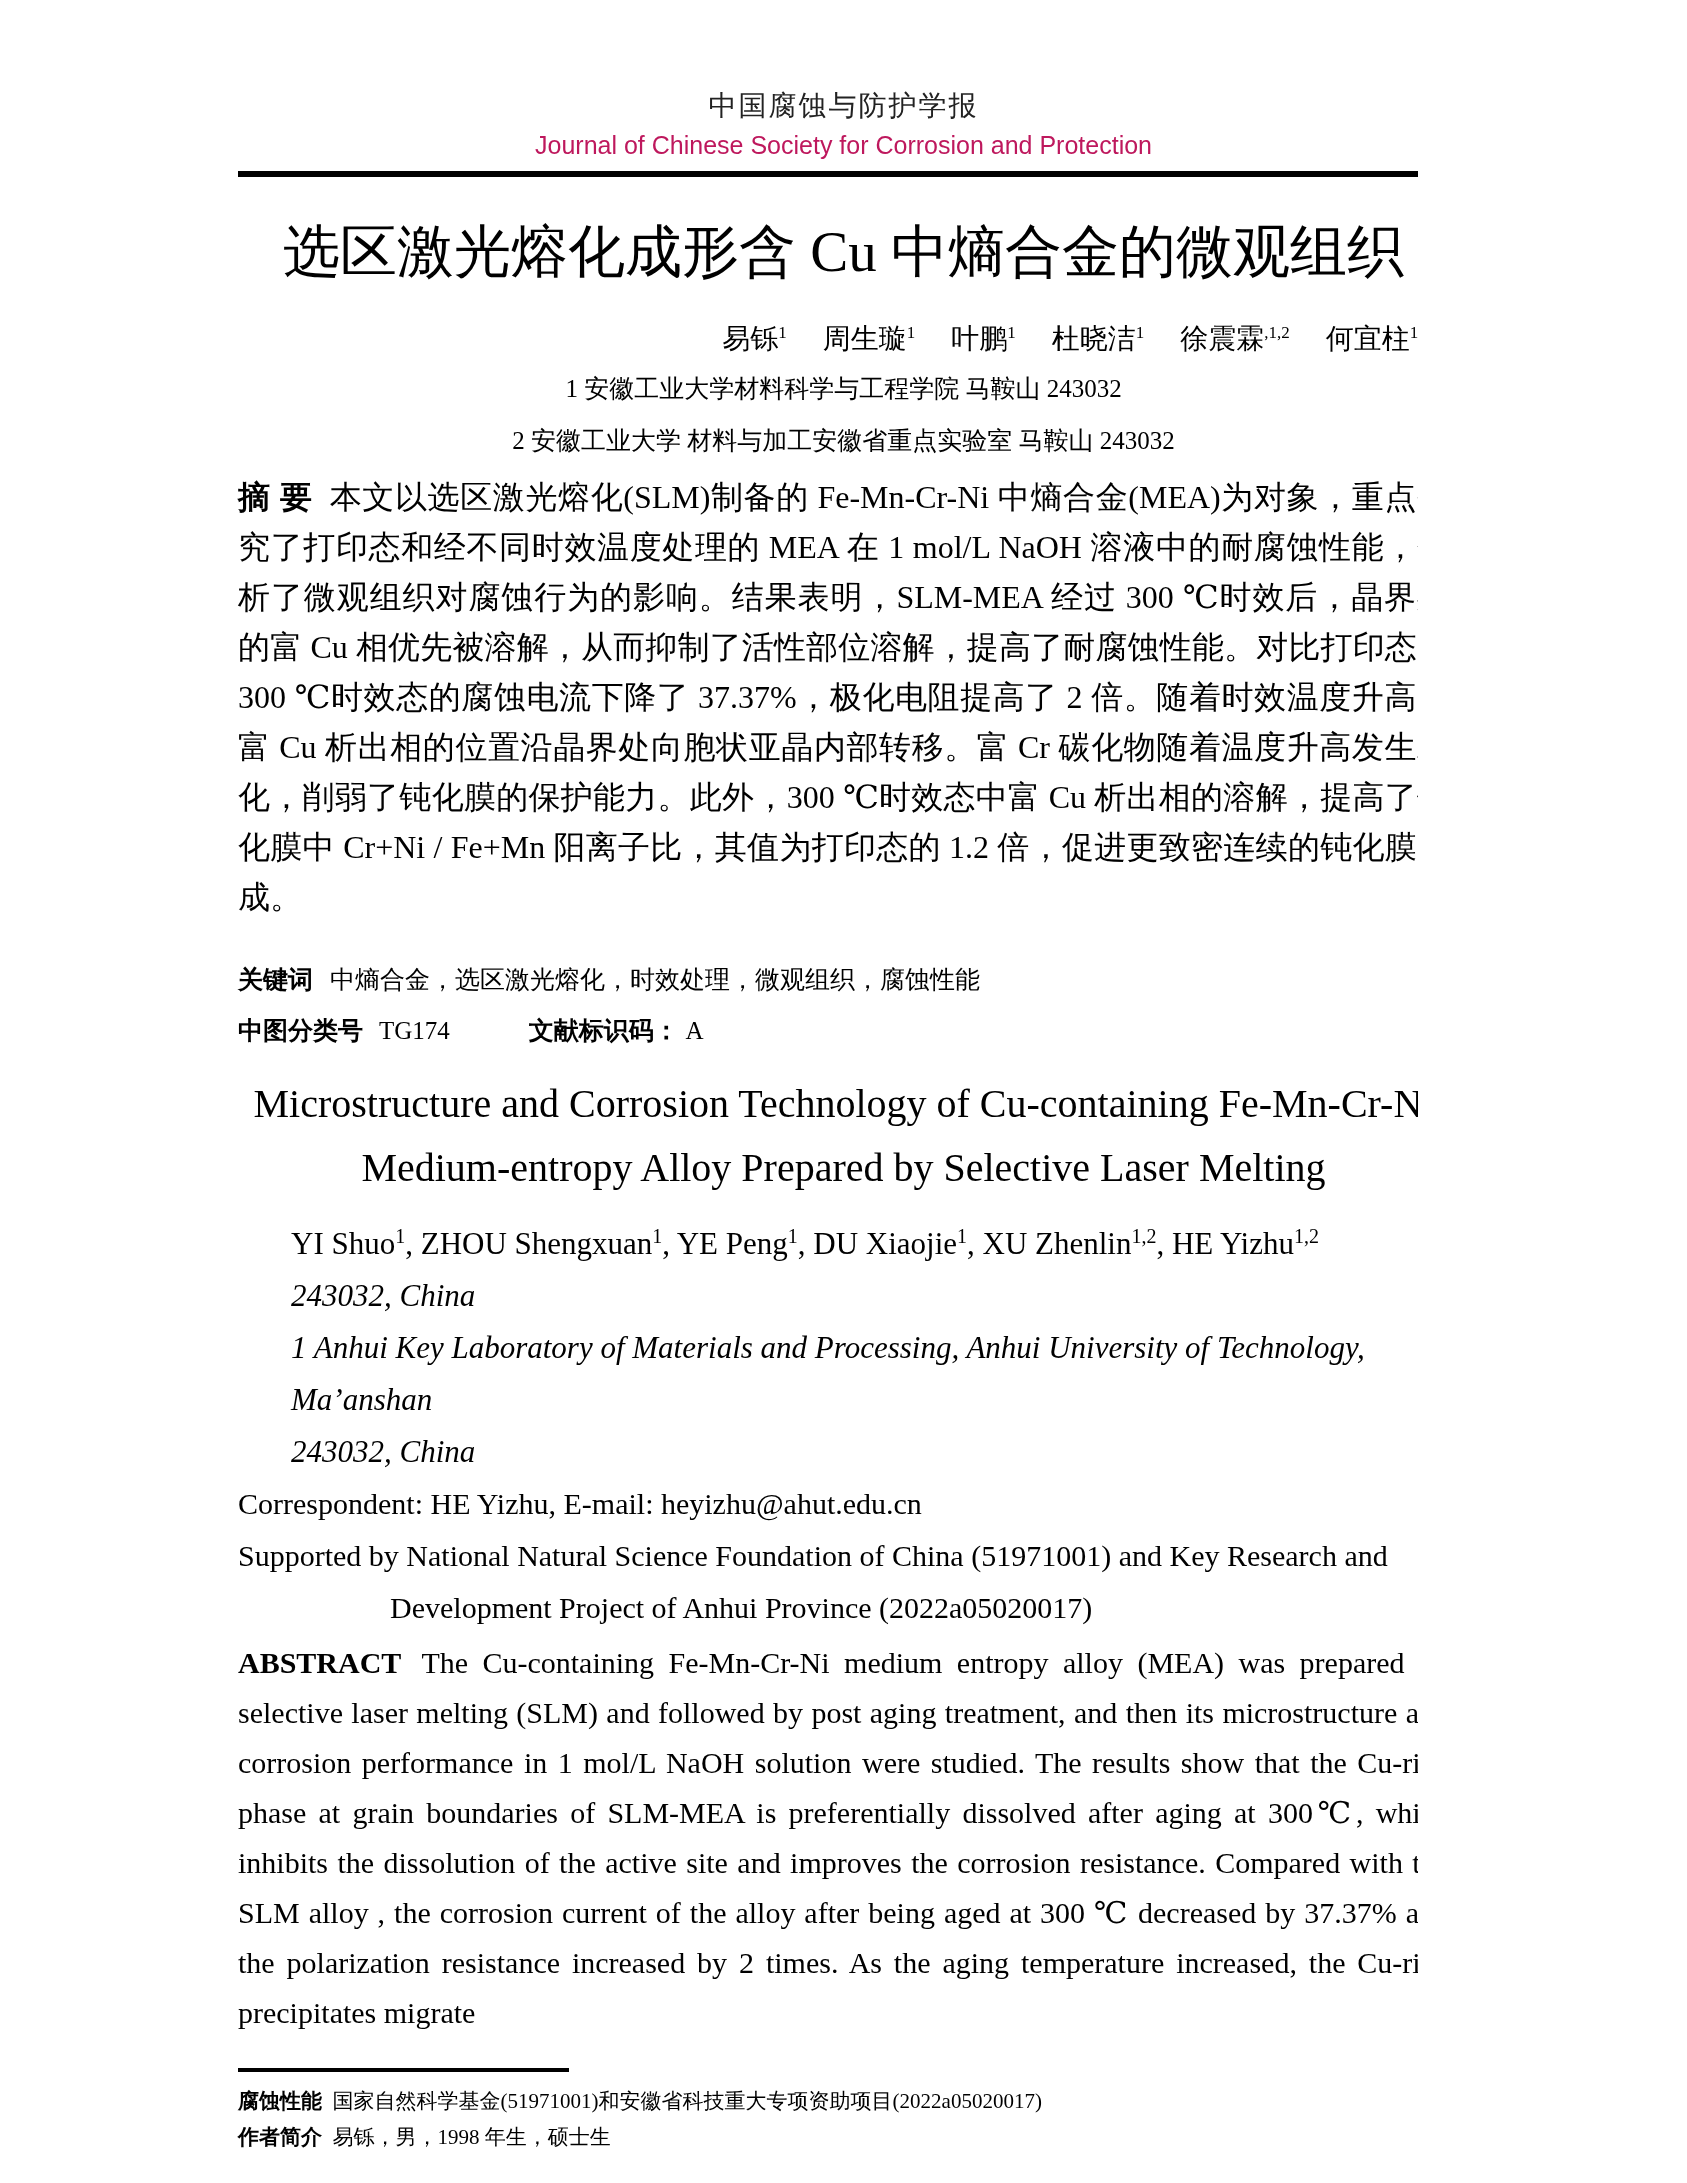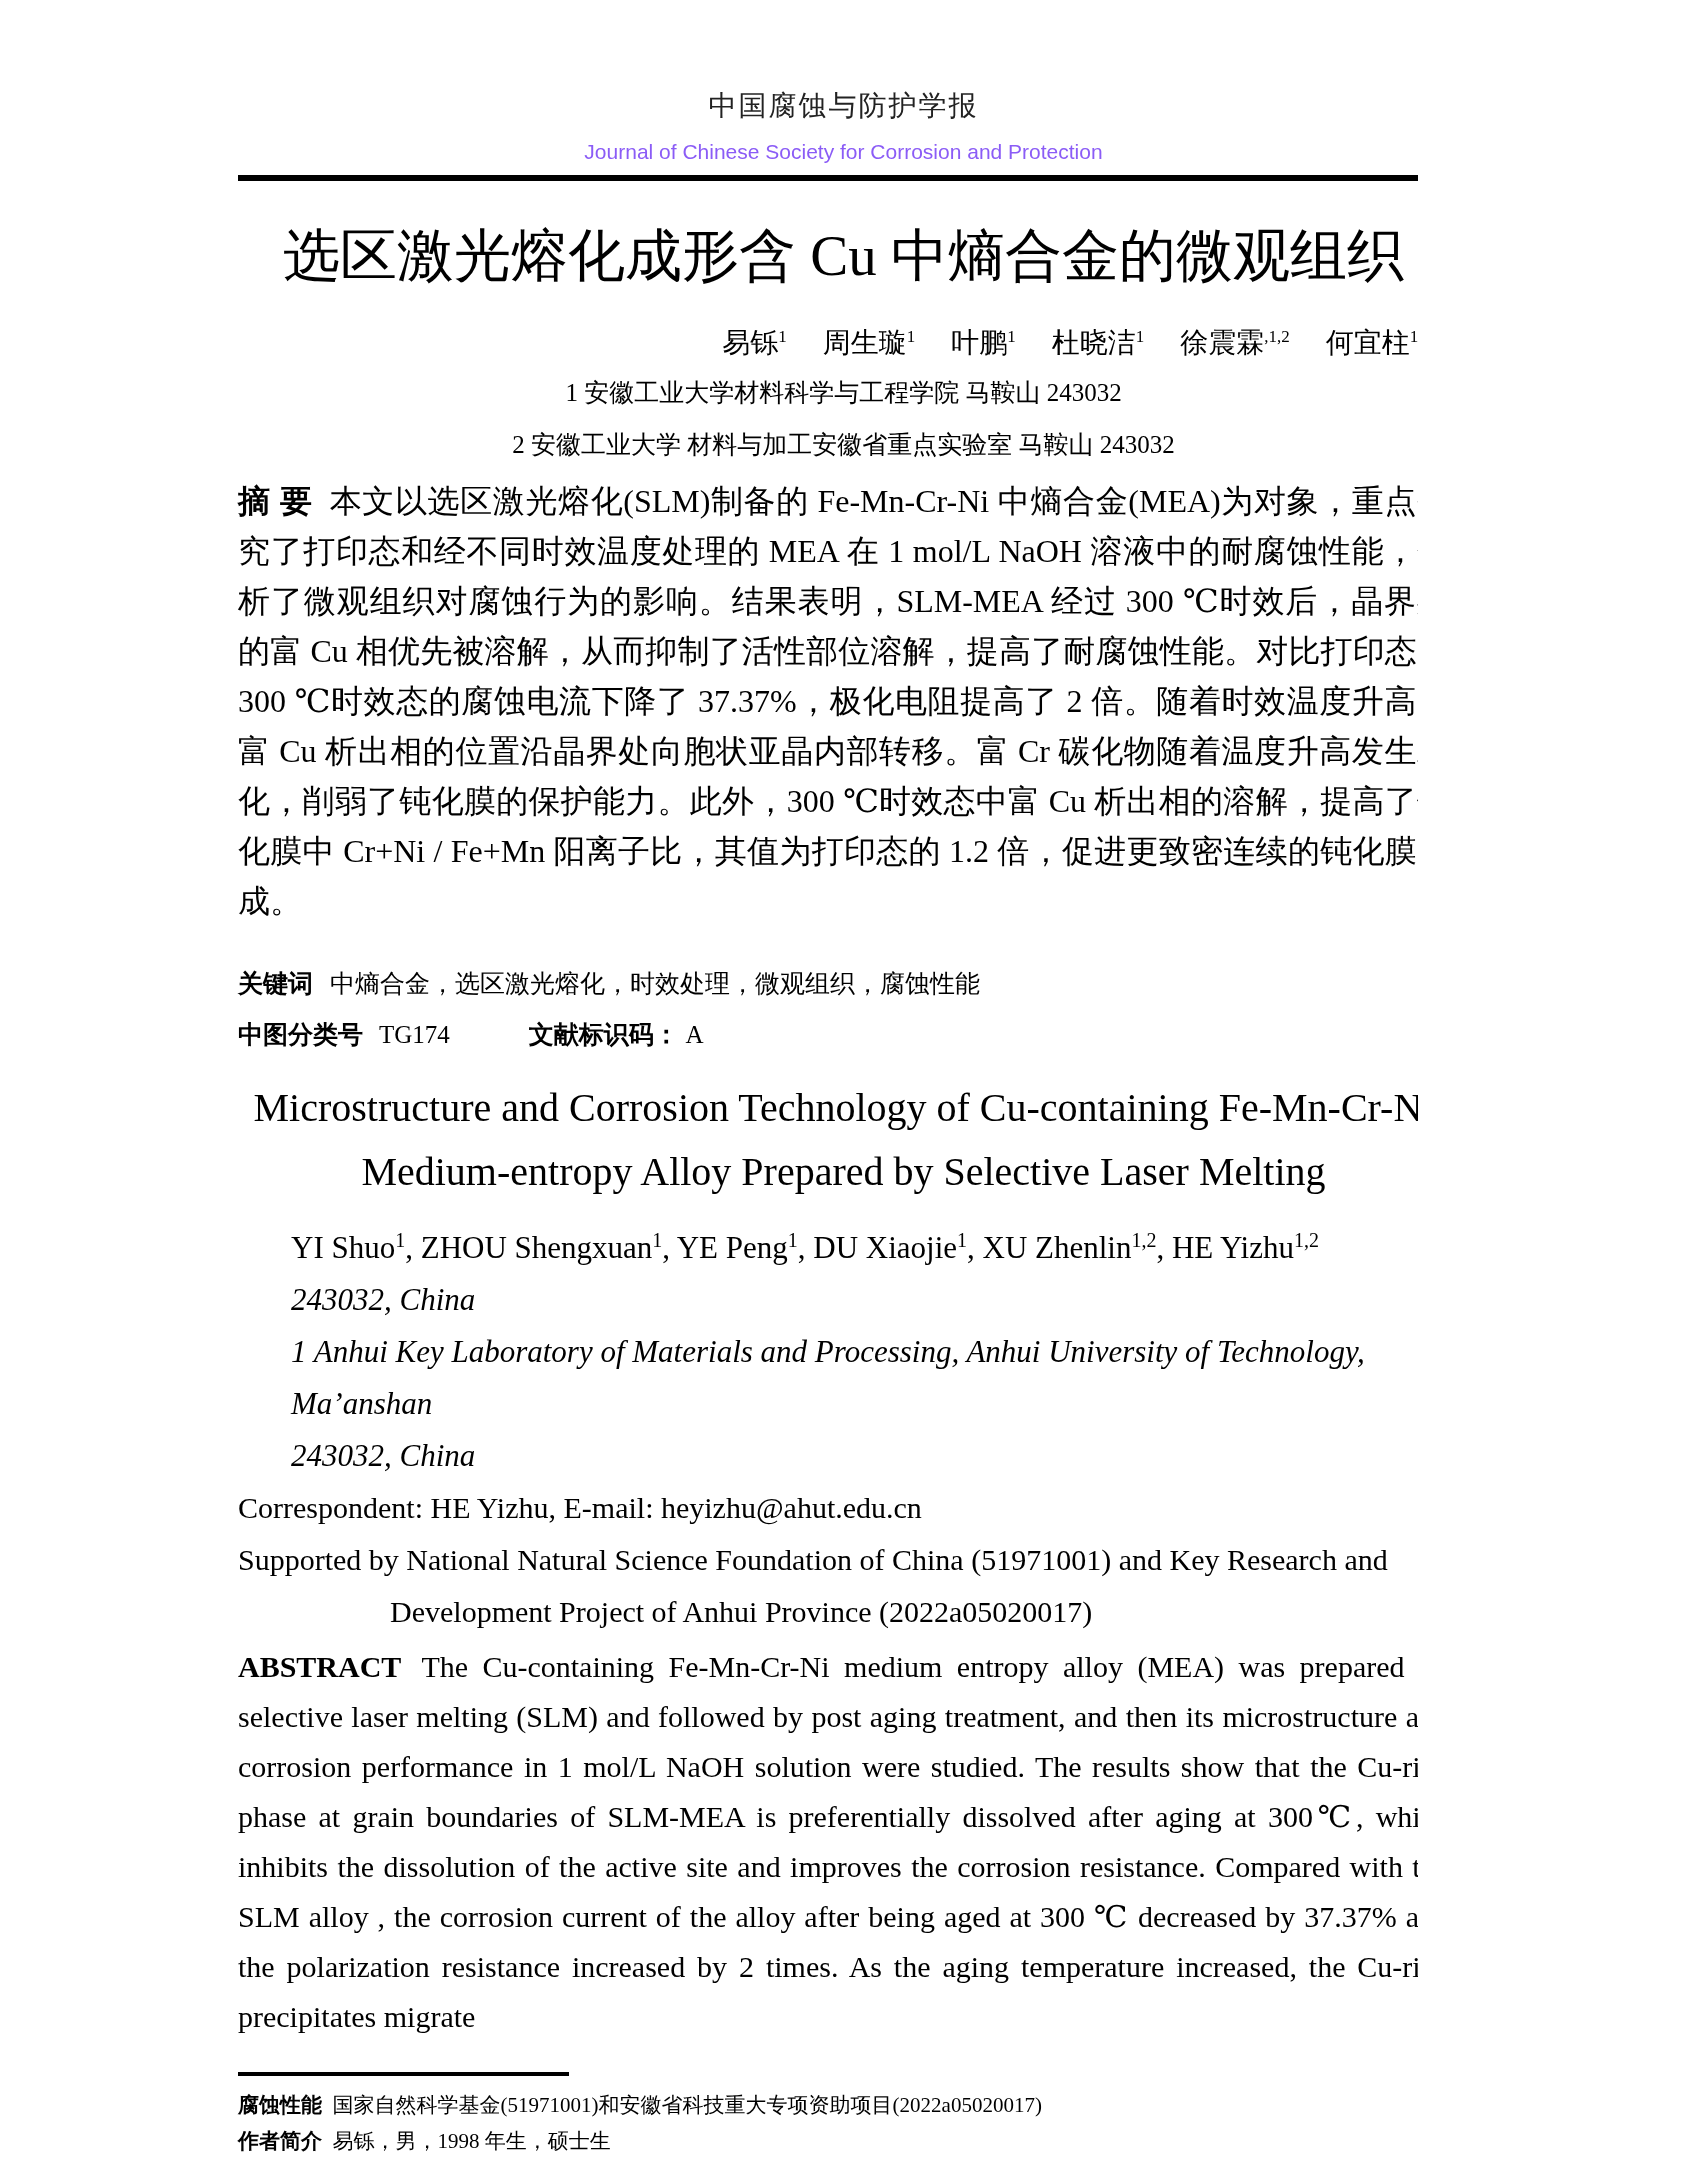--- a/index.html
+++ b/index.html
@@ -17,26 +17,26 @@
   .journal-cn {
     padding-top: 87px;
     text-align: center;
     font-family: "Liberation Sans", "DejaVu Sans", sans-serif;
     font-weight: 400;
     font-size: 28px;
     letter-spacing: 2px;
     color: #222222;
   }
   .journal-en {
-    margin-top: 15px;
+    margin-top: 6px;
     text-align: center;
     font-family: "Liberation Sans", "DejaVu Sans", sans-serif;
     font-weight: 400;
-    font-size: 21px;
-    color: #8b5cf6;
+    font-size: 25px;
+    color: #be185d;
   }
   .header-rule { margin-top: 10.6px; height: 6px; background: #000; }
 
   .title-cn {
     margin: 26.5px 0 0 0;
     text-align: center;
     font-size: 57px;
     font-weight: 400;
     line-height: 98px;
   }

